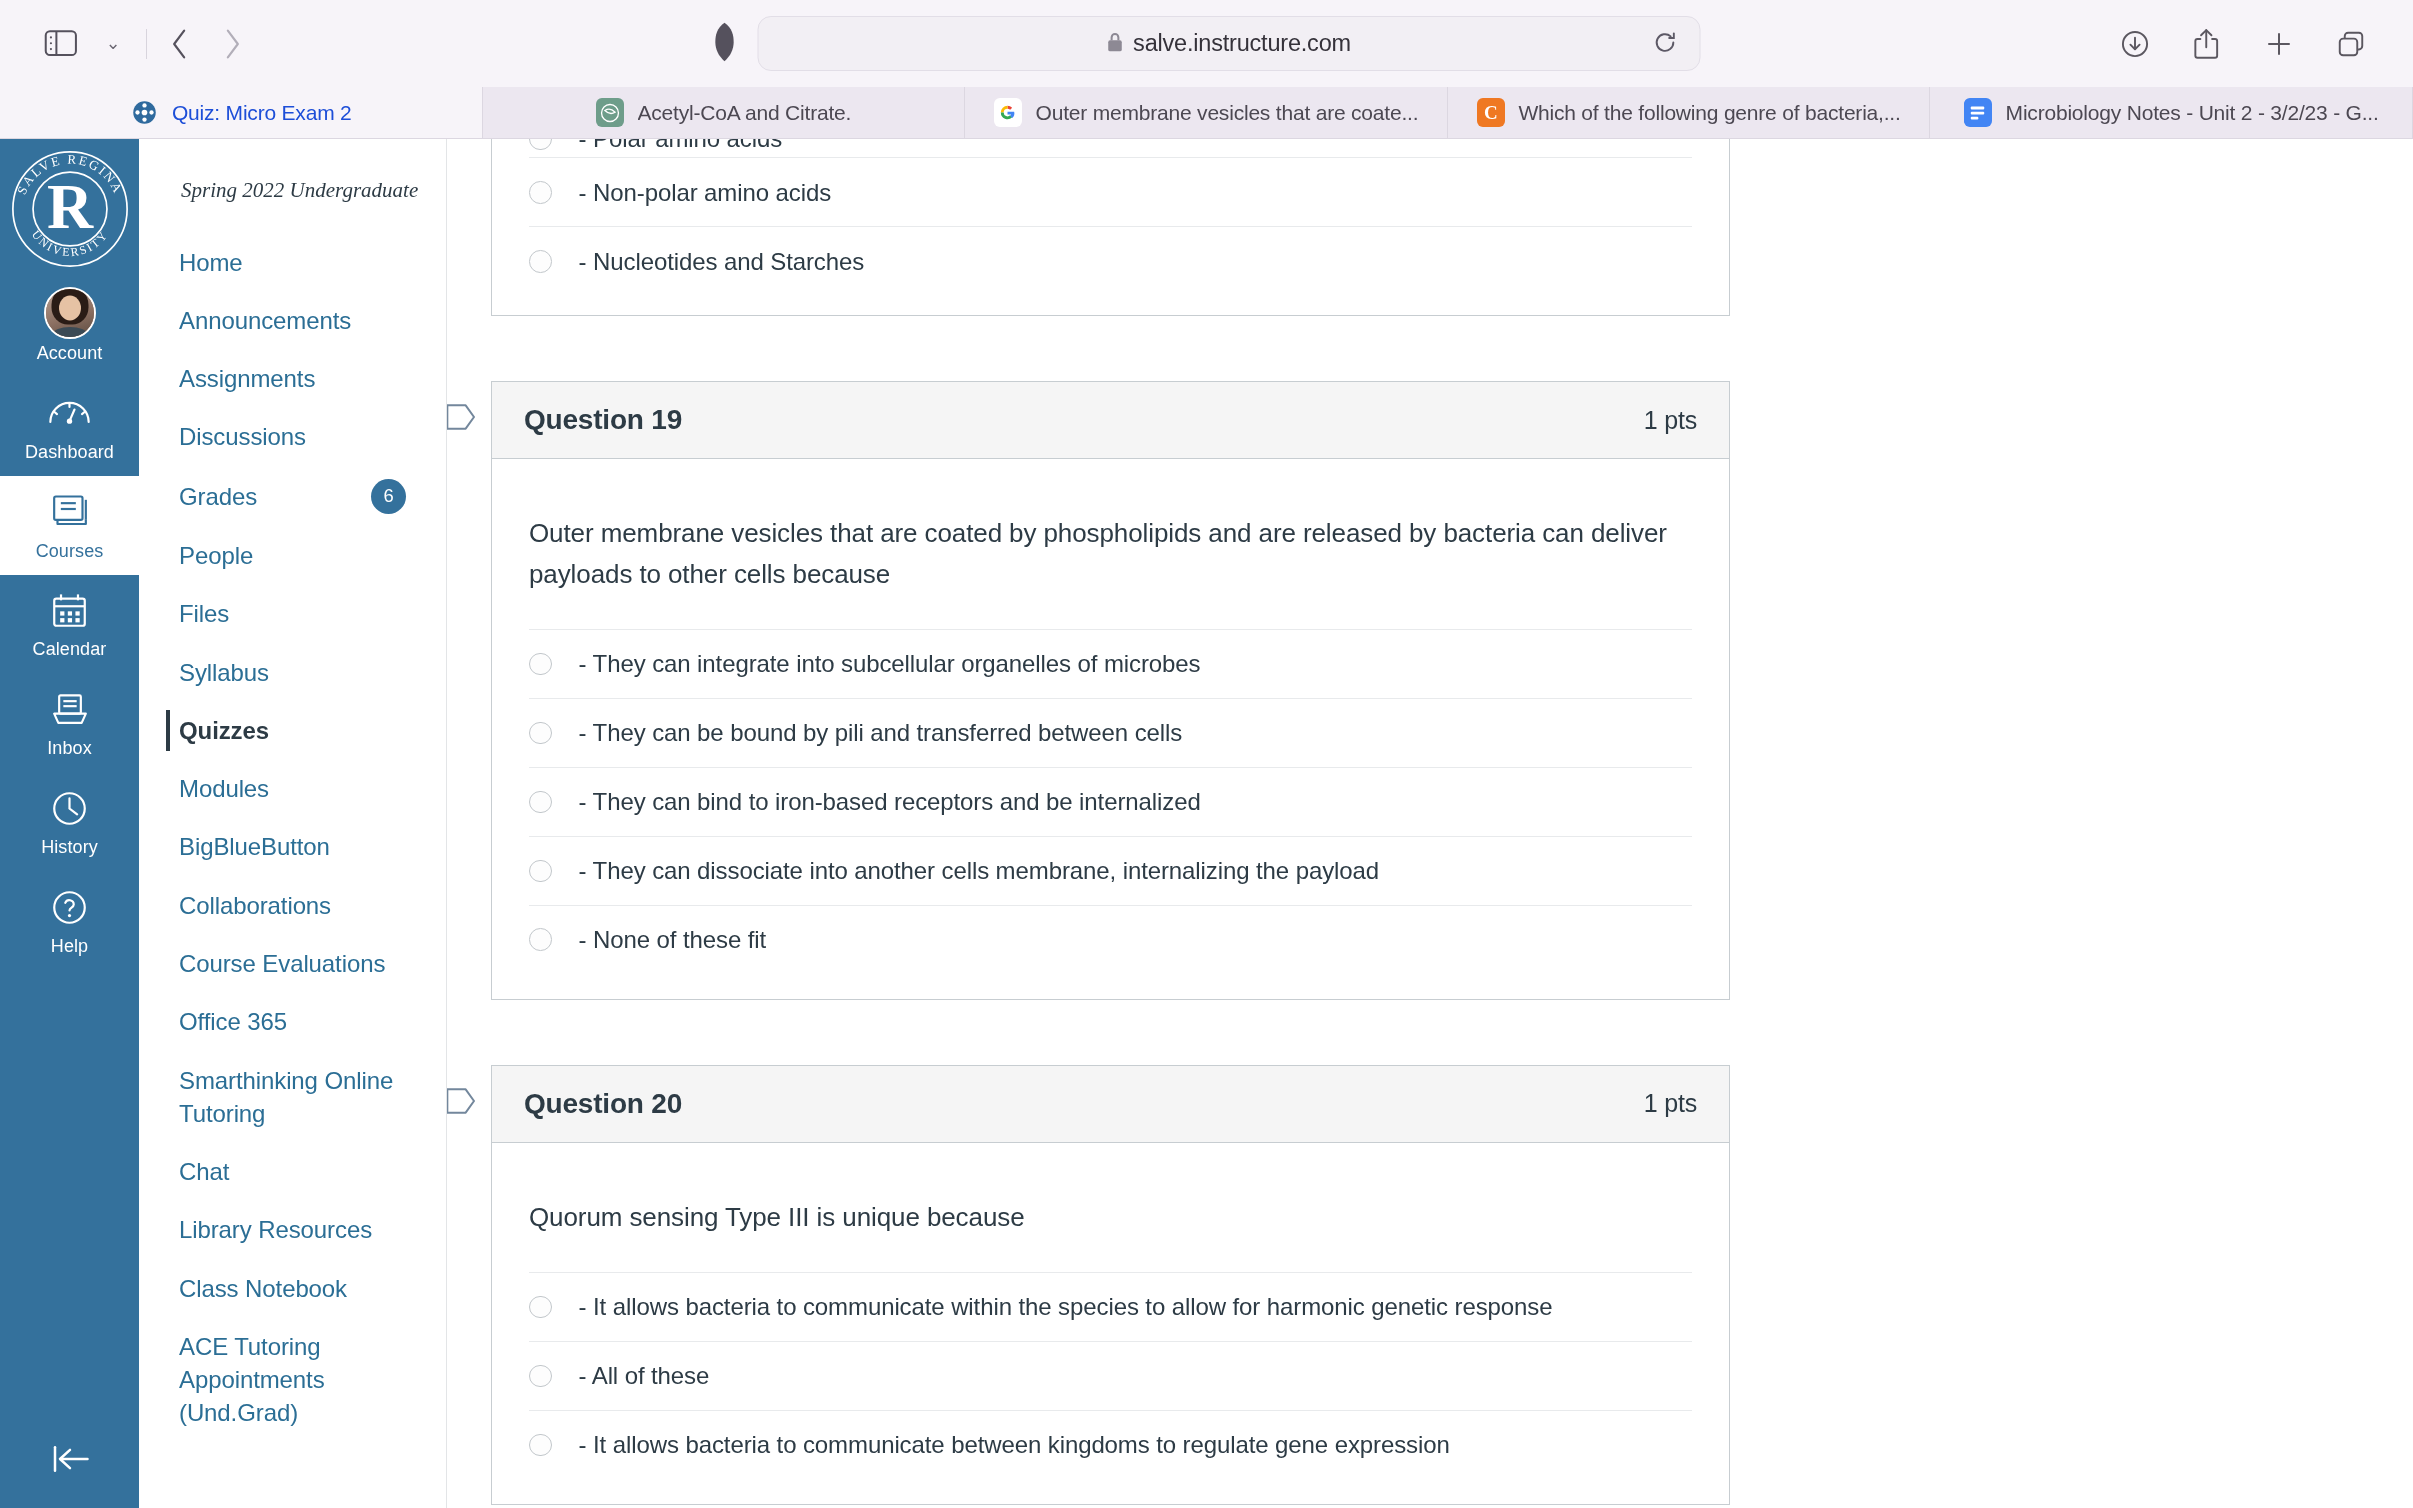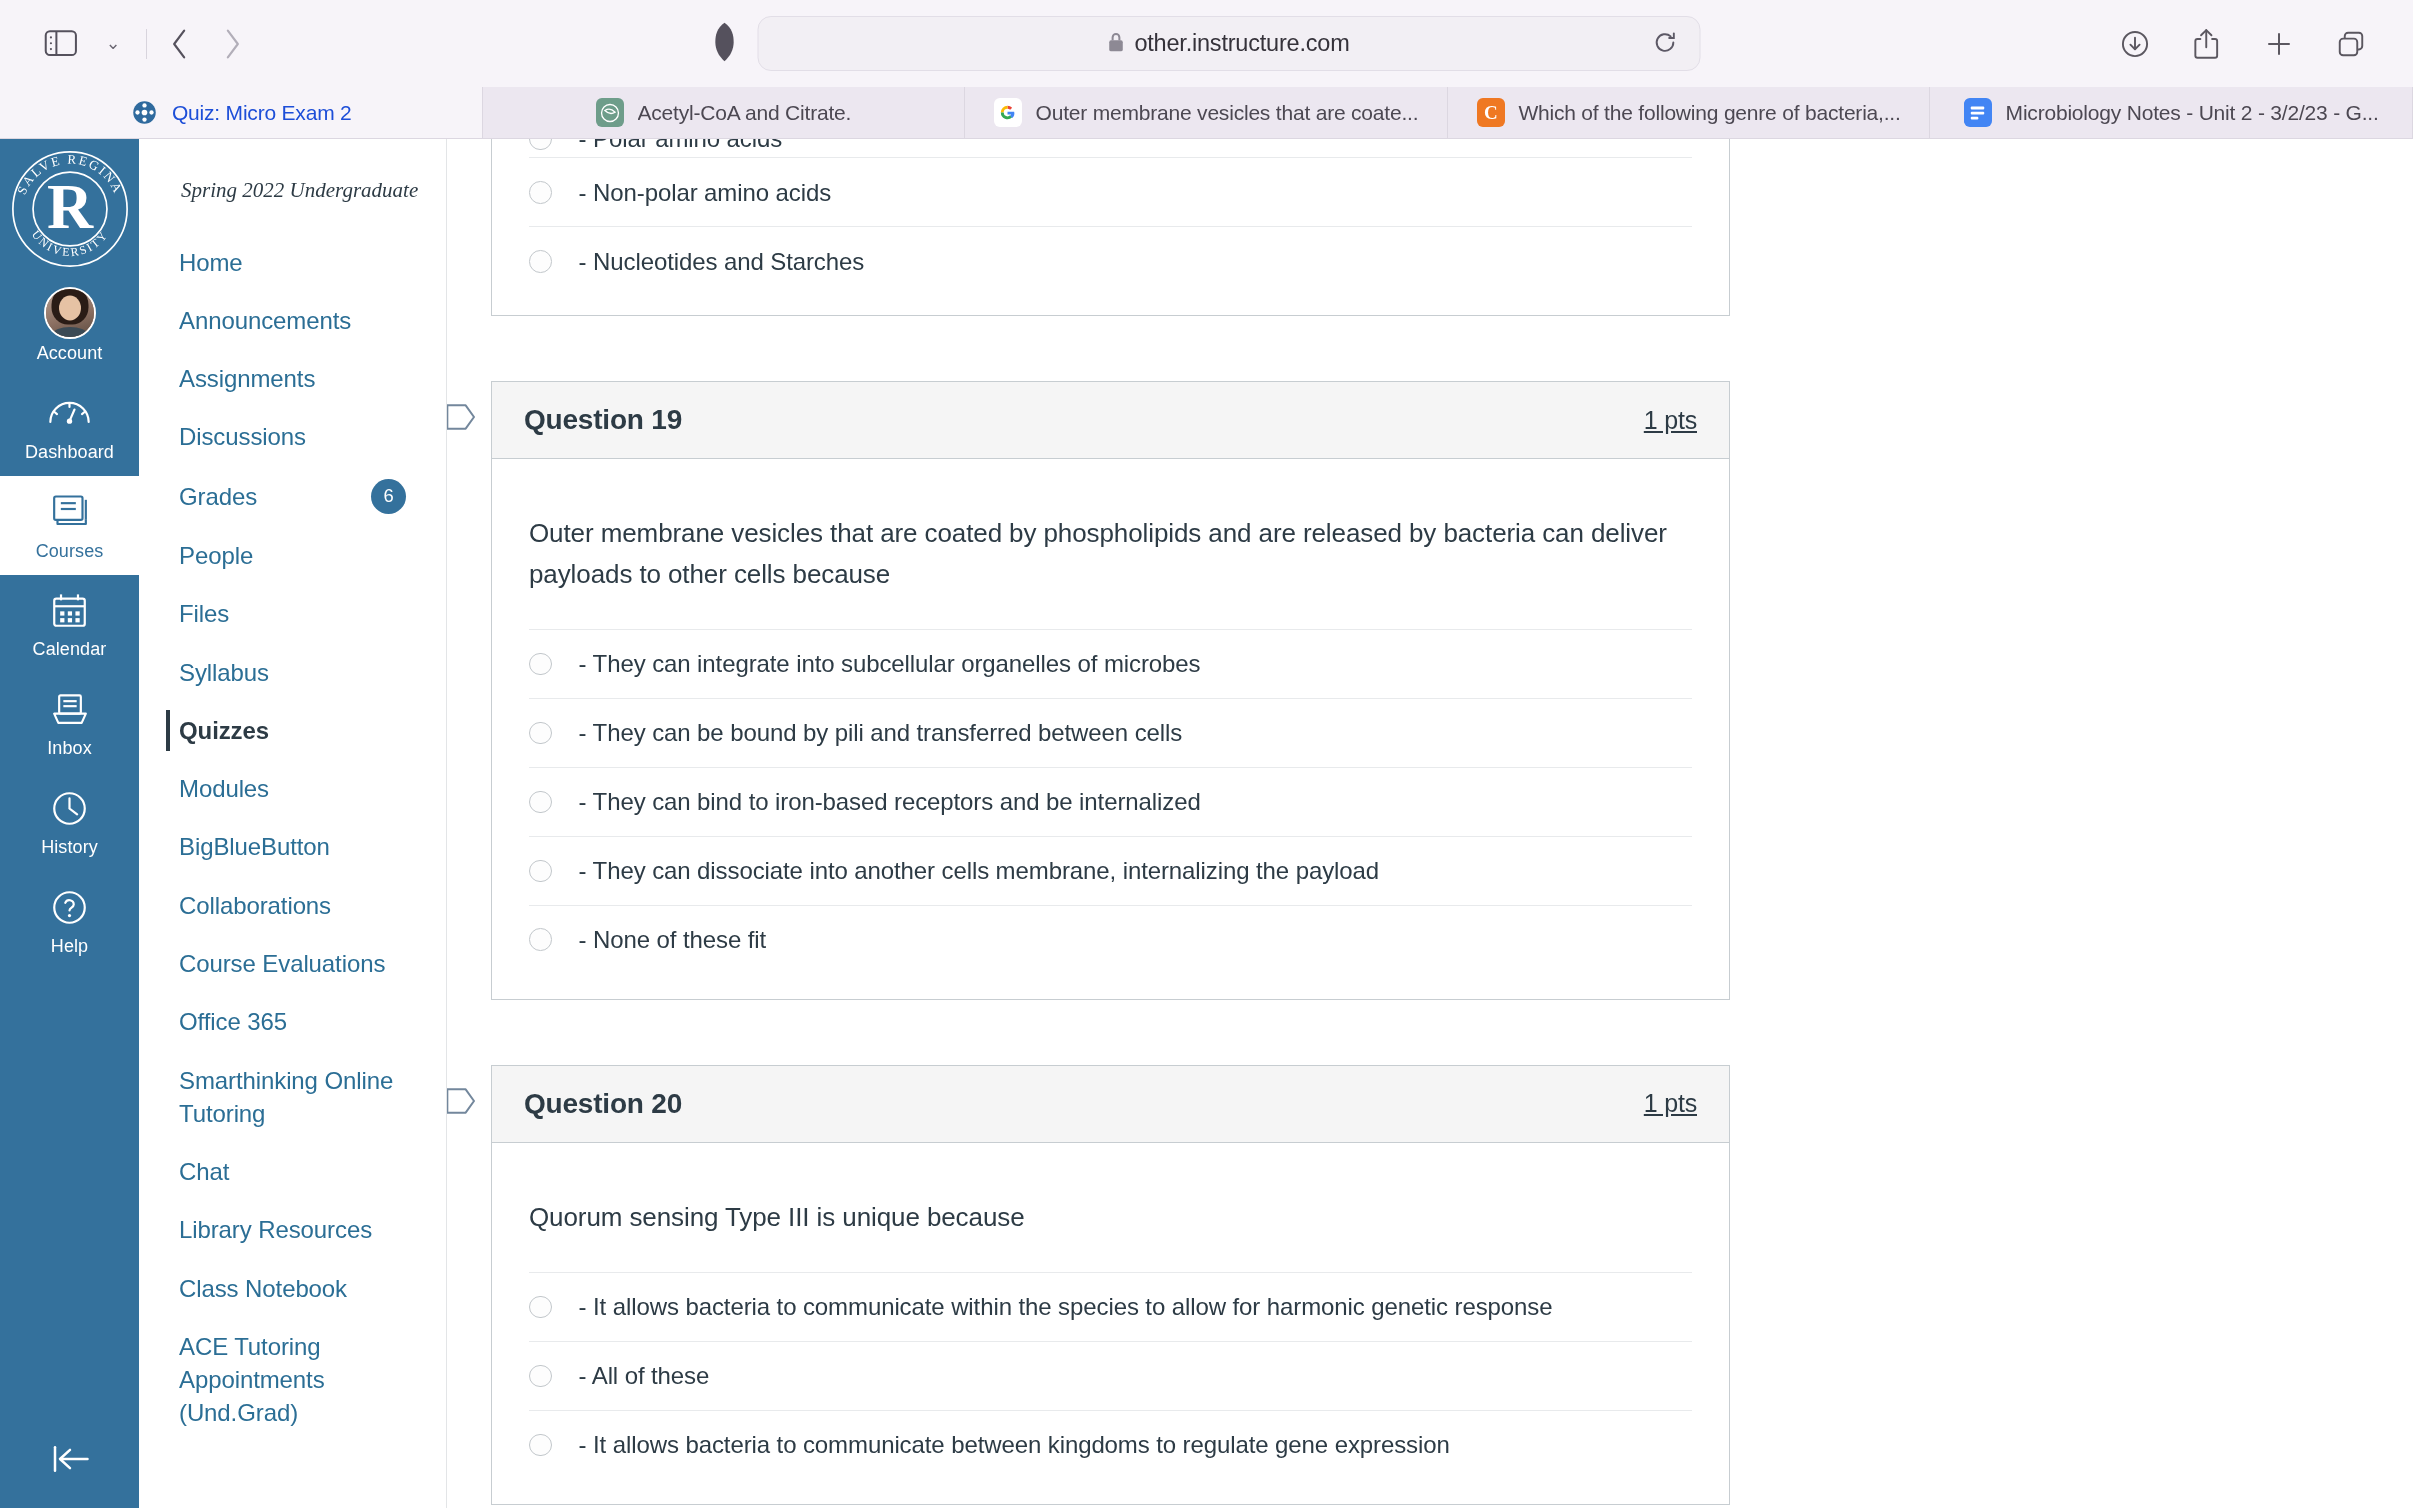--- a/index.html
+++ b/index.html
@@ -295,21 +295,20 @@
   .q-title {
     font-size: 28px;
     font-weight: bold;
     color: #2d3b45;
     letter-spacing: -0.2px;
   }
   .q-points {
     font-size: 25px;
     color: #2d3b45;
     letter-spacing: -0.2px;
-    text-decoration: underline;
   }
   .q-body { padding: 22px 37px 25px 37px; }
   .q-text {
     font-size: 26px;
     line-height: 1.55;
     color: #2d3b45;
     padding: 32px 0 35px 0;
     letter-spacing: -0.1px;
     max-width: 1165px;
   }
@@ -386,21 +385,21 @@
         </svg>
       </span>
       <div class="url-bar">
         <div class="url-inner">
           <span class="lock-icon">
             <svg width="17" height="22" viewBox="0 0 20 26" fill="none">
               <rect x="2" y="11" width="16" height="13" rx="2.2" fill="#8d8994"></rect>
               <path d="M6 11 V7.6 a4 4 0 0 1 8 0 V11" stroke="#8d8994" stroke-width="2.4" fill="none"></path>
             </svg>
           </span>
-          <span class="url-text">other.instructure.com</span>
+          <span class="url-text">salve.instructure.com</span>
         </div>
         <span class="reload-icon">
           <svg width="25" height="25" viewBox="0 0 30 30" fill="none" stroke="#5d5966" stroke-width="2.3" stroke-linecap="round">
             <path d="M25 15 a10 10 0 1 1 -3.2 -7.3"></path>
             <polyline points="25.6,4 25.6,9.6 20,9.6" fill="none"></polyline>
           </svg>
         </span>
       </div>
     </div>
 

